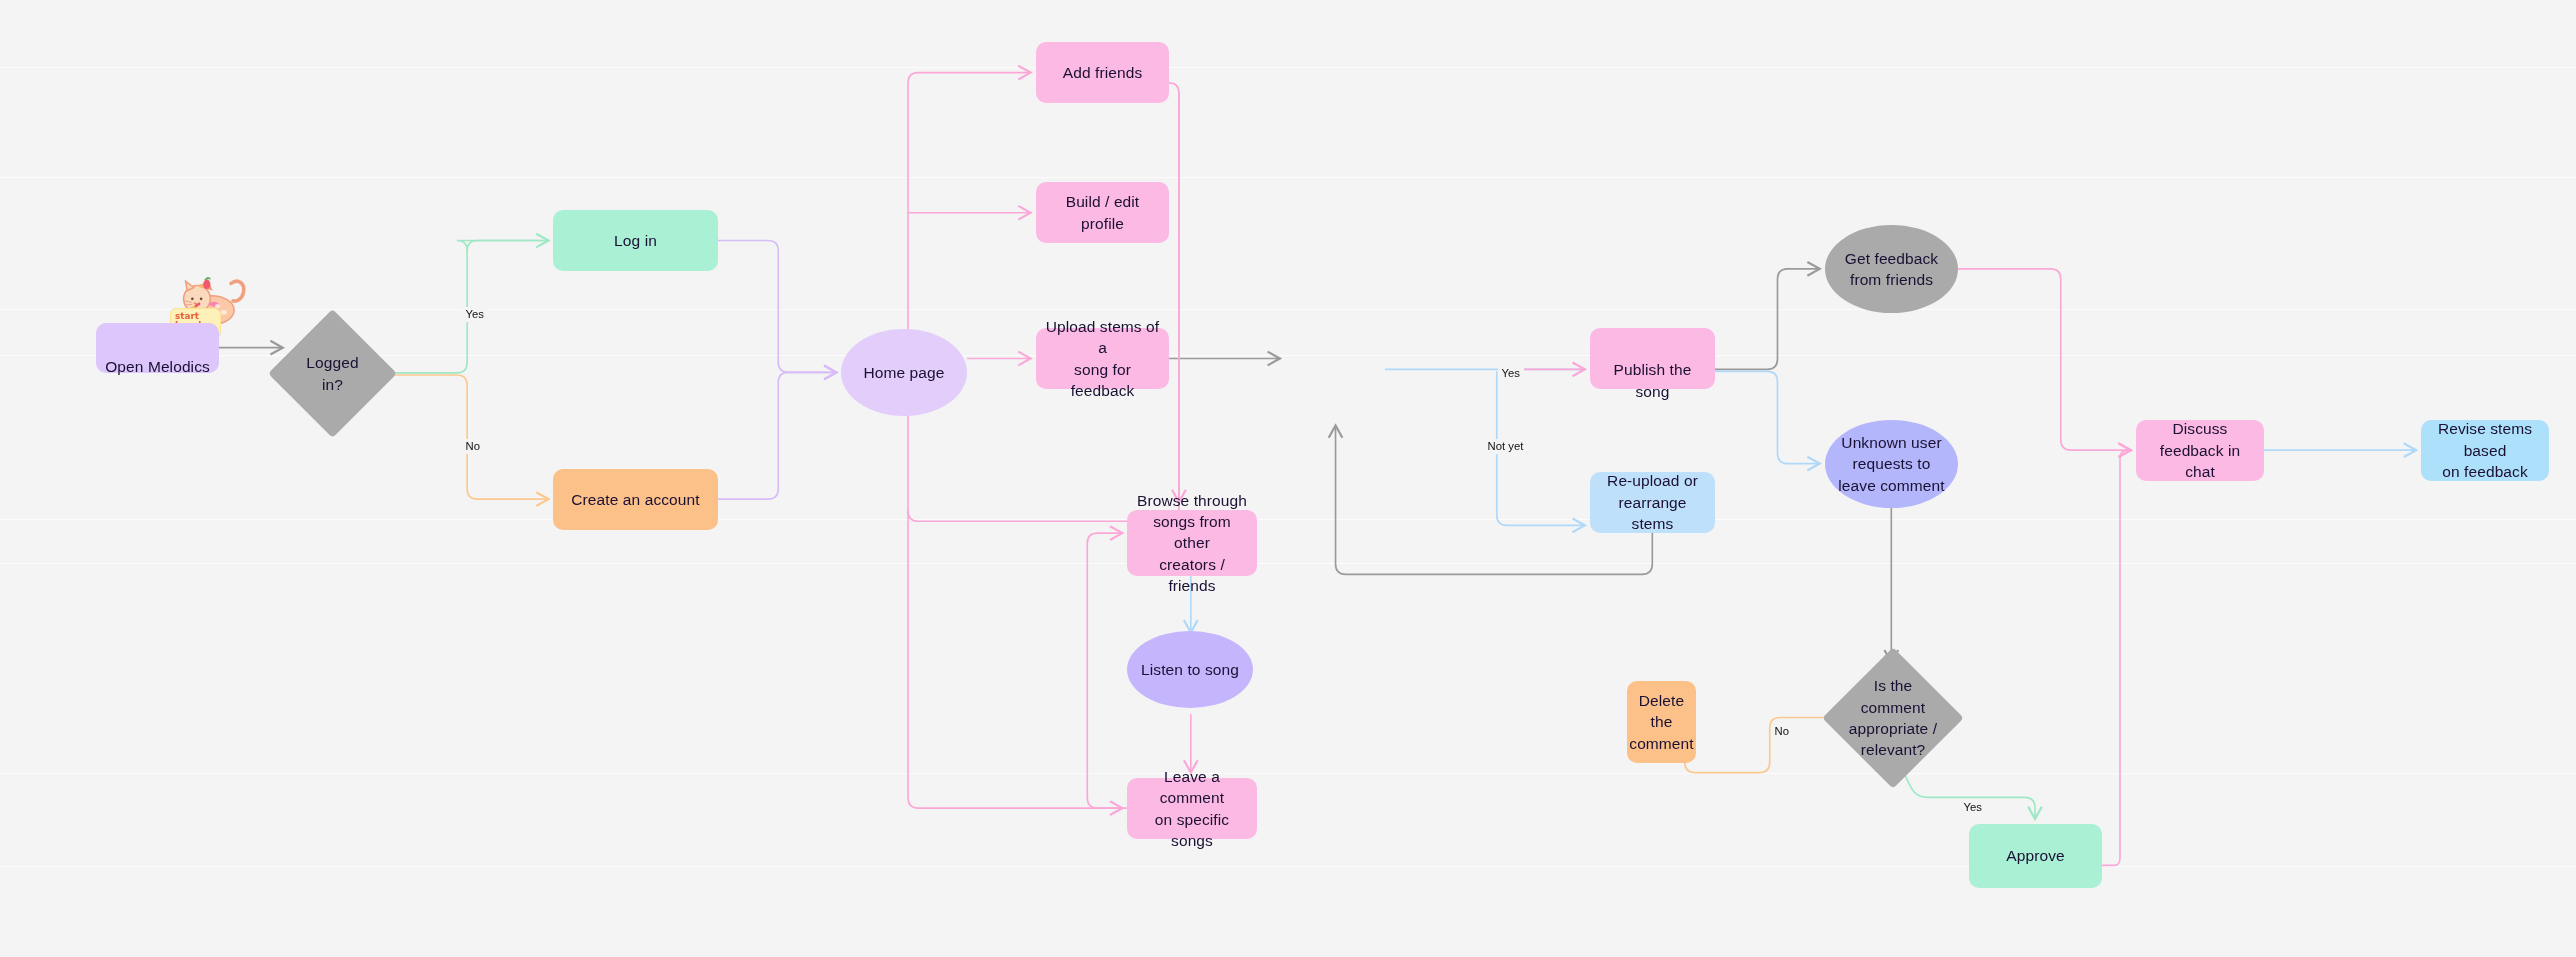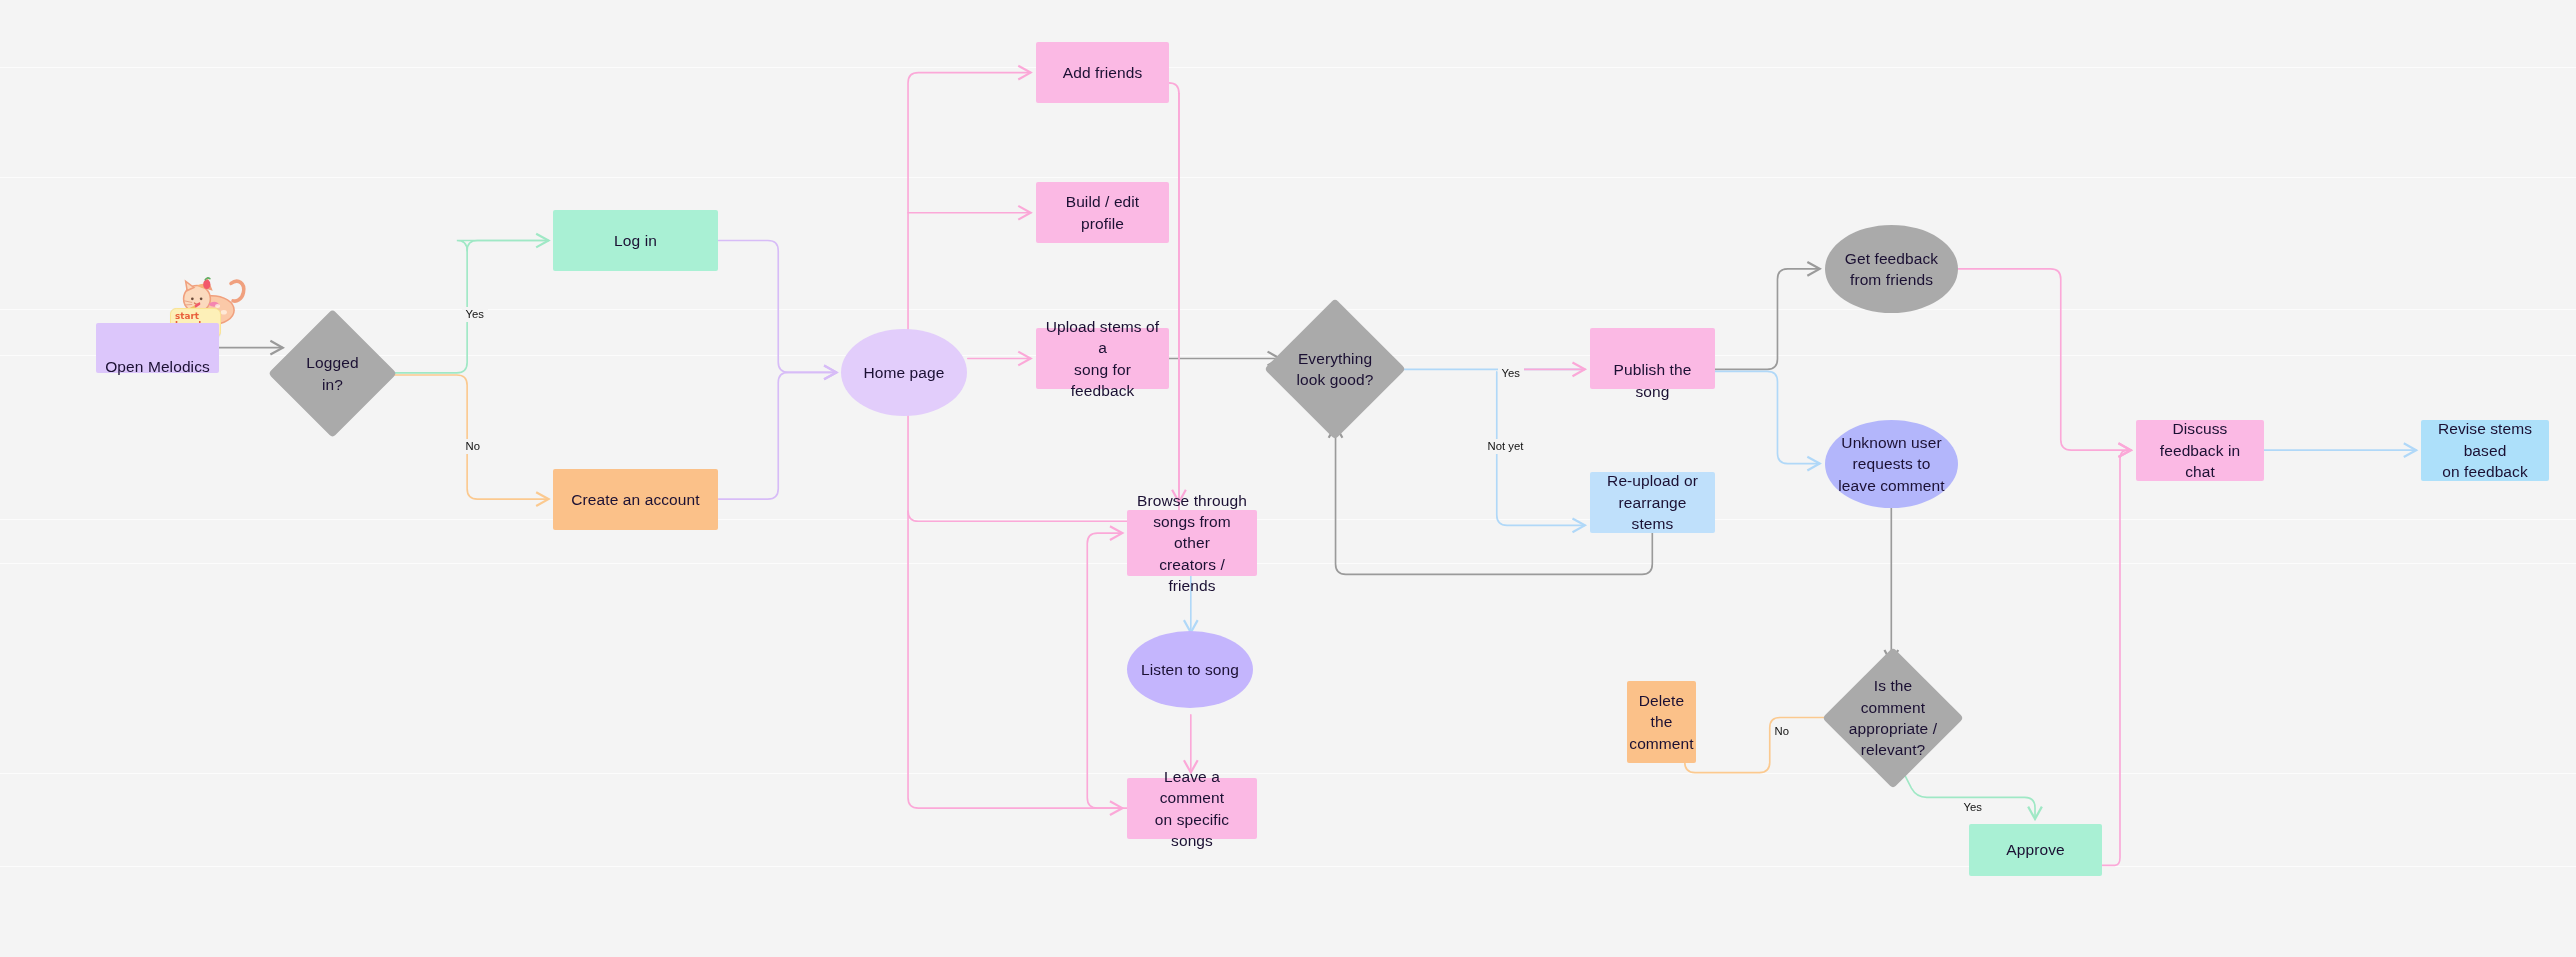--- a/index.html
+++ b/index.html
@@ -4,21 +4,21 @@
 <style>
   html,body{margin:0;padding:0;background:#f4f4f4;}
   body{font-family:"Liberation Sans",sans-serif;}
   #canvas{position:relative;width:2651px;height:957px;background:#f4f4f4;overflow:hidden;}
   #bands{position:absolute;inset:0;}
   #bands div{position:absolute;left:0;width:100%;height:0.5px;background:rgba(255,255,255,.72);}
   svg#wires{position:absolute;inset:0;width:2651px;height:957px;}
   .node{position:absolute;display:flex;align-items:center;justify-content:center;
          text-align:center;box-sizing:border-box;padding:3.1px 7.2px;
          font-size:15.5px;line-height:1.38;color:#1b1033;letter-spacing:0.1px;}
-  .rect{border-radius:2px;}
+  .rect{border-radius:10px;}
   .ellipse{border-radius:50%;}
   .diamond{background:transparent!important;padding:0;}
   .diamond .dshape{position:absolute;inset:0;background:#aaaaaa;transform:rotate(45deg);border-radius:4.1px;}
   .diamond .dlabel{position:relative;z-index:2;width:150%;}
   .elabel{position:absolute;font-size:11.3px;color:#111;background:#f4f4f4;
           padding:0.5px 3.6px;line-height:1.2;white-space:nowrap;}
   #sticker{position:absolute;width:88px;height:66px;}
   #sticker .note{position:absolute;left:0;bottom:0;width:49px;height:28px;background:#fdf0b8;
      border:1px solid #fbe492;border-radius:6.2px;box-shadow:0 0.5px 1px rgba(0,0,0,.07);}
   #sticker .note span{position:absolute;left:4.1px;top:2.6px;font-size:8.8px;line-height:1.1;
@@ -166,25 +166,20 @@
     <div class="node rect" style="left: 1036px; top: 42px; width: 133px; height: 61px; background: rgb(251, 185, 228);">
       <span style="white-space: pre-line;">Add friends</span>
     </div>
     <div class="node rect" style="left: 1036px; top: 182px; width: 133px; height: 61px; background: rgb(251, 185, 228);">
       <span style="white-space: pre-line;">Build / edit profile</span>
     </div>
     <div class="node rect" style="left: 1036px; top: 328px; width: 133px; height: 61px; background: rgb(251, 185, 228);">
       <span style="white-space: pre-line;">Upload stems of a
 song for feedback</span>
     </div>
-    <div class="node diamond" style="left: 1285px; top: 319px; width: 100px; height: 100px;">
-      <div class="dshape" style="background: rgb(170, 170, 170);"></div>
-      <div class="dlabel" style="white-space: pre-line;">Everything
-look good?</div>
-    </div>
     <div class="node rect" style="left: 1590px; top: 328px; width: 125px; height: 61px; background: rgb(251, 185, 228);">
       <span style="white-space: pre-line; margin-top: 44px;">Publish the song</span>
     </div>
     <div class="node rect" style="left: 1590px; top: 472px; width: 125px; height: 61px; background: rgb(191, 224, 251);">
       <span style="white-space: pre-line;">Re-upload or
 rearrange stems</span>
     </div>
     <div class="node ellipse" style="left: 1825px; top: 420px; width: 133px; height: 88px; background: rgb(179, 182, 251);">
       <span style="white-space: pre-line;">Unknown user
 requests to
@@ -217,21 +212,21 @@
     <div class="node diamond" style="left: 1843px; top: 668px; width: 100px; height: 100px;">
       <div class="dshape" style="background: rgb(170, 170, 170);"></div>
       <div class="dlabel" style="white-space: pre-line;">Is the comment
 appropriate /
 relevant?</div>
     </div>
     <div class="node rect" style="left: 1627px; top: 681px; width: 69px; height: 82px; background: rgb(251, 193, 137);">
       <span style="white-space: pre-line;">Delete the
 comment</span>
     </div>
-    <div class="node rect" style="left: 1969px; top: 824px; width: 133px; height: 52px; background: rgb(169, 240, 212);">
+    <div class="node rect" style="left: 1969px; top: 824px; width: 133px; height: 64px; background: rgb(169, 240, 212);">
       <span style="white-space: pre-line;">Approve</span>
     </div>
     <div class="elabel" style="left: 462px; top: 307px;">Yes</div>
     <div class="elabel" style="left: 462px; top: 439px;">No</div>
     <div class="elabel" style="left: 1498px; top: 366px;">Yes</div>
     <div class="elabel" style="left: 1484px; top: 439px;">Not yet</div>
     <div class="elabel" style="left: 1771px; top: 724px;">No</div>
     <div class="elabel" style="left: 1960px; top: 800px;">Yes</div>
   </div>
 

